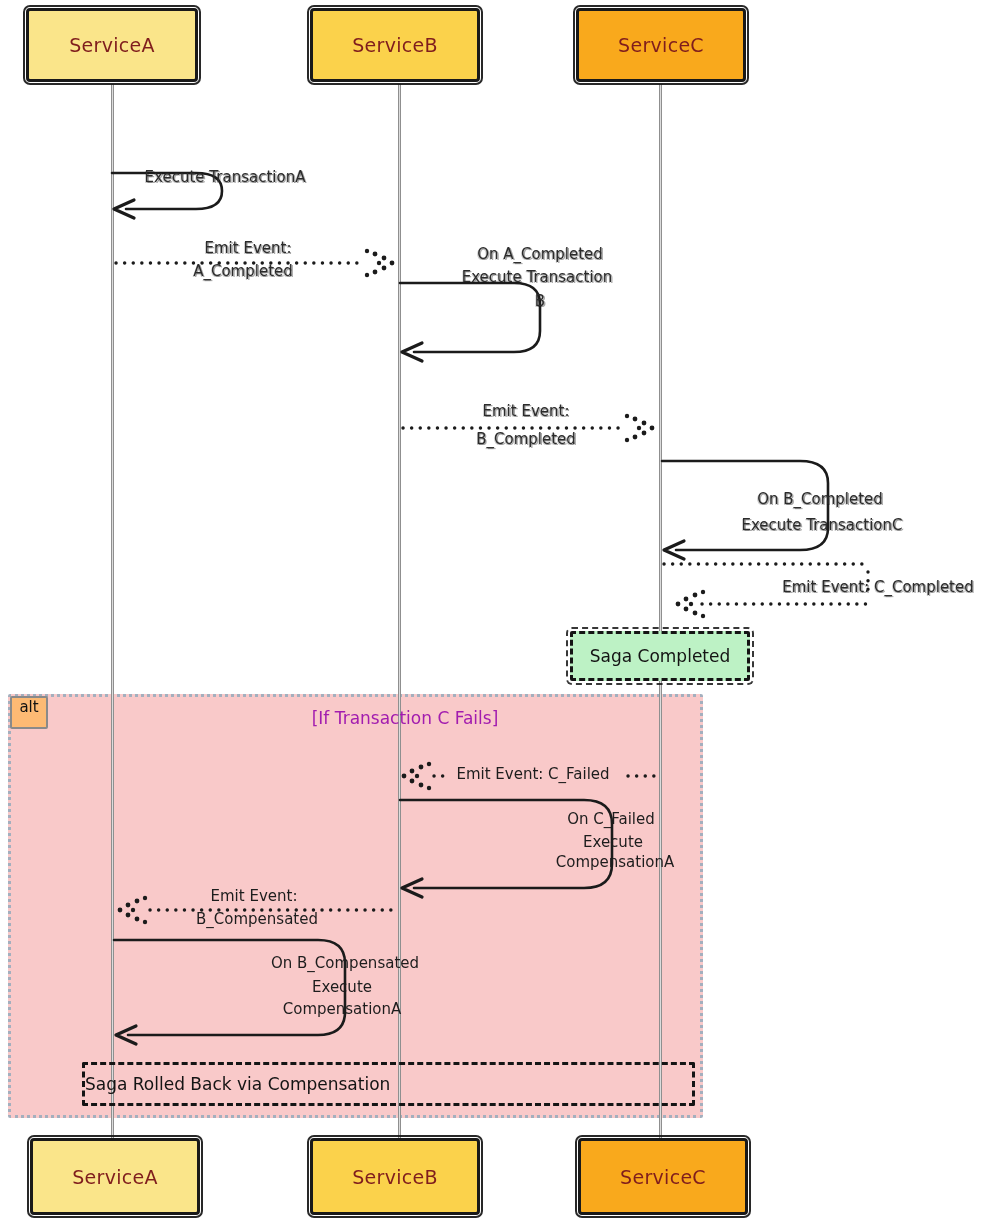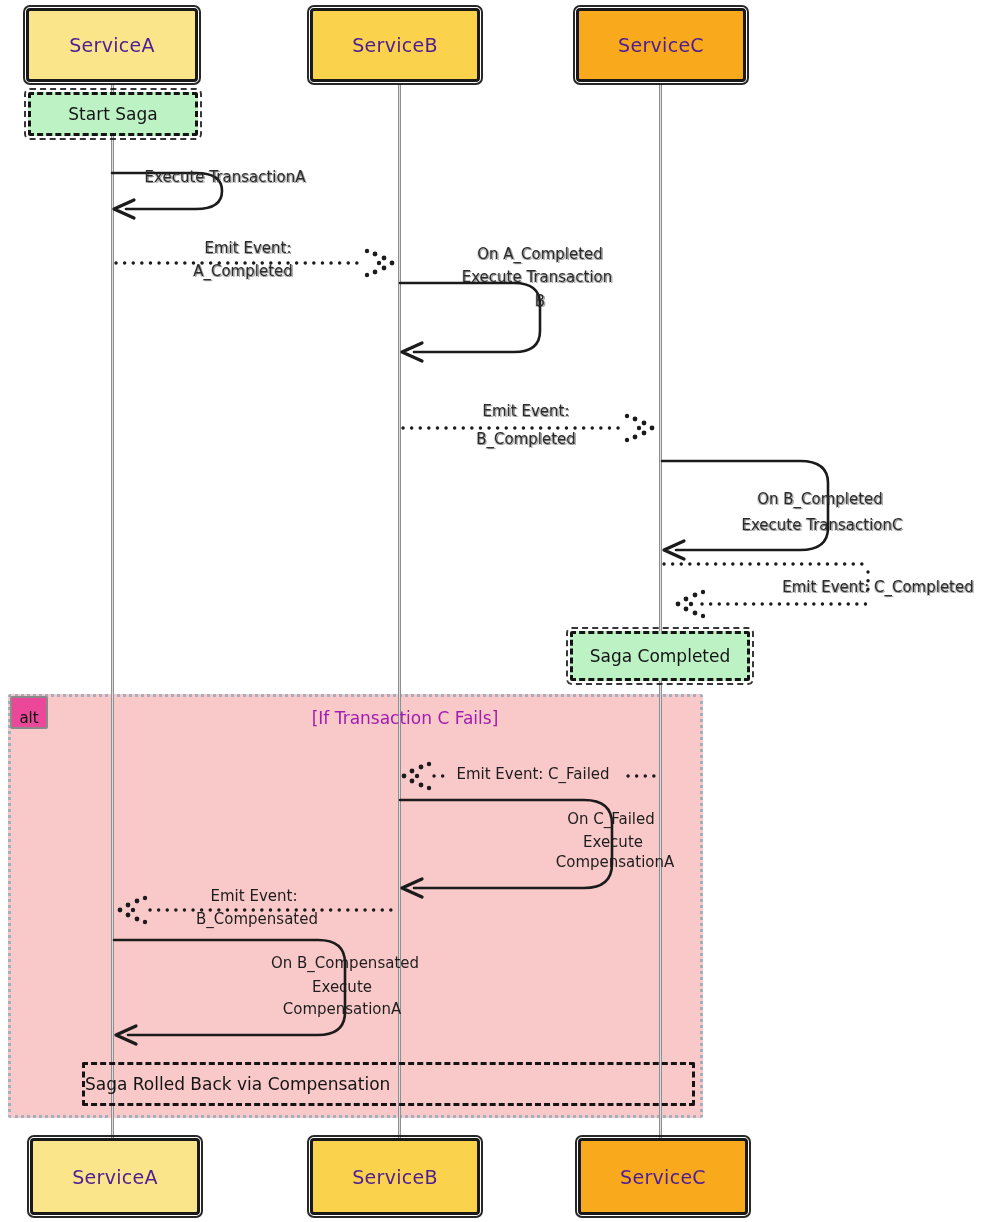--- a/index.html
+++ b/index.html
@@ -2,21 +2,21 @@
 <html><head>
 <meta charset="utf-8">
 <style>
   html,body{margin:0;padding:0;background:#ffffff;}
   #stage{
     position:relative;width:1000px;height:1222px;background:#ffffff;overflow:hidden;
     font-family:"DejaVu Sans","Liberation Sans",sans-serif;color:#1d1d1d;
   }
   .actor{
     position:absolute;display:flex;align-items:center;justify-content:center;
-    font-size:19px;letter-spacing:.3px;color:#4c1d95;
+    font-size:19px;letter-spacing:.3px;color:#7f1d1d;
     border:3px solid #191919;border-radius:4px;
     outline:2px solid rgba(22,22,22,.92);outline-offset:1px;
     box-sizing:border-box;z-index:5;
   }
   .lifeline{
     position:absolute;top:84px;height:1056px;width:3px;z-index:2;
     background:linear-gradient(90deg,#8f8f8f 0 1px,#dcdcdc 1px 2px,#8f8f8f 2px 3px);
   }
   .note{
     position:absolute;display:flex;align-items:center;justify-content:center;
@@ -24,22 +24,22 @@
     box-sizing:border-box;z-index:6;
   }
   .green{background:#BDF2C5;outline:2px dashed rgba(20,20,20,.85);outline-offset:2px;}
   .altbox{
     position:absolute;left:8px;top:694px;width:695px;height:424px;
     background:#F9C9C9;border:3px dotted #A3AFBE;border-radius:2px;
     box-sizing:border-box;z-index:1;
   }
   .alt-tag{
     position:absolute;left:10px;top:696px;width:38px;height:33px;
-    background:#ec4899;border:2px solid #8a8a8a;border-radius:2px;
-    display:flex;align-items:flex-end;justify-content:center;
+    background:#fdba74;border:2px solid #8a8a8a;border-radius:2px;
+    display:flex;align-items:flex-start;justify-content:center;
     font-size:15px;color:#111;box-sizing:border-box;z-index:6;
   }
   .cond{position:absolute;transform:translateX(-50%);font-size:17px;color:#a21caf;white-space:nowrap;z-index:4;}
   .msg{position:absolute;transform:translateX(-50%);font-size:15px;line-height:1;white-space:nowrap;z-index:4;color:#1d1d1d;}
   .ghost{color:#2b2b2b;text-shadow:1.4px 1px 0 rgba(25,25,25,.38),-.8px .6px 0 rgba(25,25,25,.22);}
   .dashed-note{
     position:absolute;left:82px;top:1062px;width:613px;height:44px;
     border:3px dashed #141414;background:transparent;border-radius:2px;
     display:flex;align-items:center;justify-content:flex-start;
     font-size:17px;color:#141414;box-sizing:border-box;z-index:4;
@@ -134,23 +134,20 @@
   <div class="actor" style="left:30px;top:1138px;width:170px;height:77px;background:#FAE58A">
     <span>ServiceA</span>
   </div>
   <div class="actor" style="left:310px;top:1138px;width:170px;height:77px;background:#FBD24B">
     <span>ServiceB</span>
   </div>
   <div class="actor" style="left:578px;top:1138px;width:170px;height:77px;background:#F9A91C">
     <span>ServiceC</span>
   </div>
 
-  <div class="note green" style="left:28px;top:92px;width:170px;height:44px">
-    <span>Start Saga</span>
-  </div>
   <div class="note green" style="left:570px;top:631px;width:180px;height:50px">
     <span>Saga Completed</span>
   </div>
   <div class="dashed-note">
     <span>Saga Rolled Back via Compensation</span>
   </div>
 
   <div class="alt-tag">
     <span>alt</span>
   </div>

